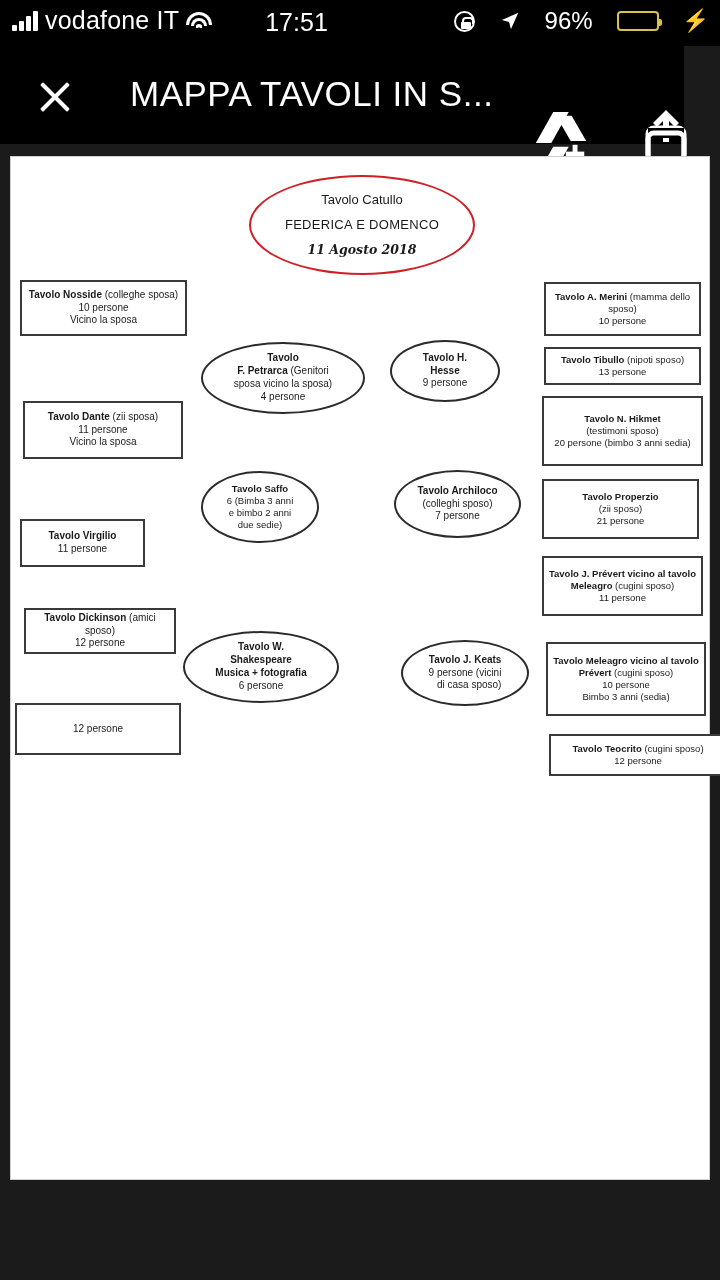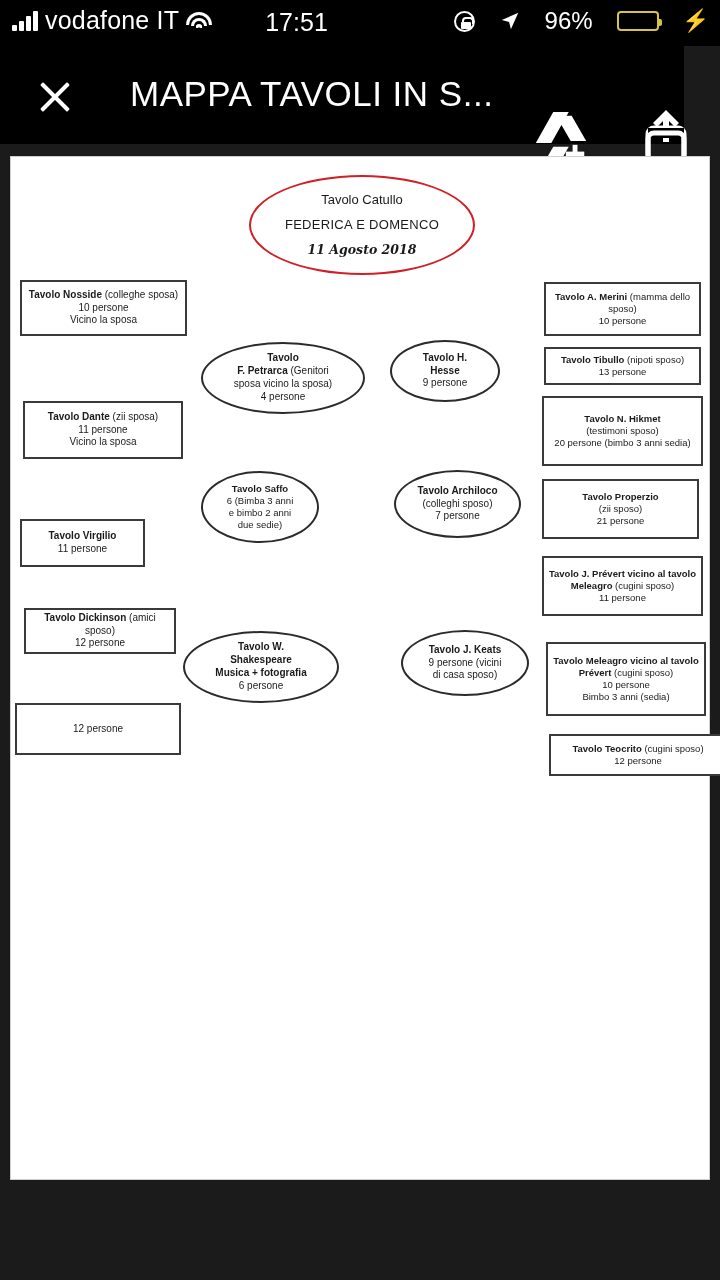--- a/index.html
+++ b/index.html
@@ -208,21 +208,21 @@
     </div>
 
     <div class="node ell" style="left:383px; top:313px; width:127px; height:68px;">
       <div class="txt t10">
         <div class="b">Tavolo Archiloco</div>
         <div>(colleghi sposo)</div>
         <div>7 persone</div>
       </div>
     </div>
 
-    <div class="node ell" style="left:390px; top:473px; width:128px; height:66px;">
+    <div class="node ell" style="left:390px; top:483px; width:128px; height:66px;text-align:right;">
       <div class="txt t10">
         <div class="b">Tavolo J. Keats</div>
         <div>9 persone (vicini</div>
         <div>di casa sposo)</div>
       </div>
     </div>
 
     <div class="node box" style="left:533px; top:125px; width:157px; height:54px;">
       <div class="txt t9">
         <div><span class="b">Tavolo A. Merini</span><span> (mamma dello</span></div>

